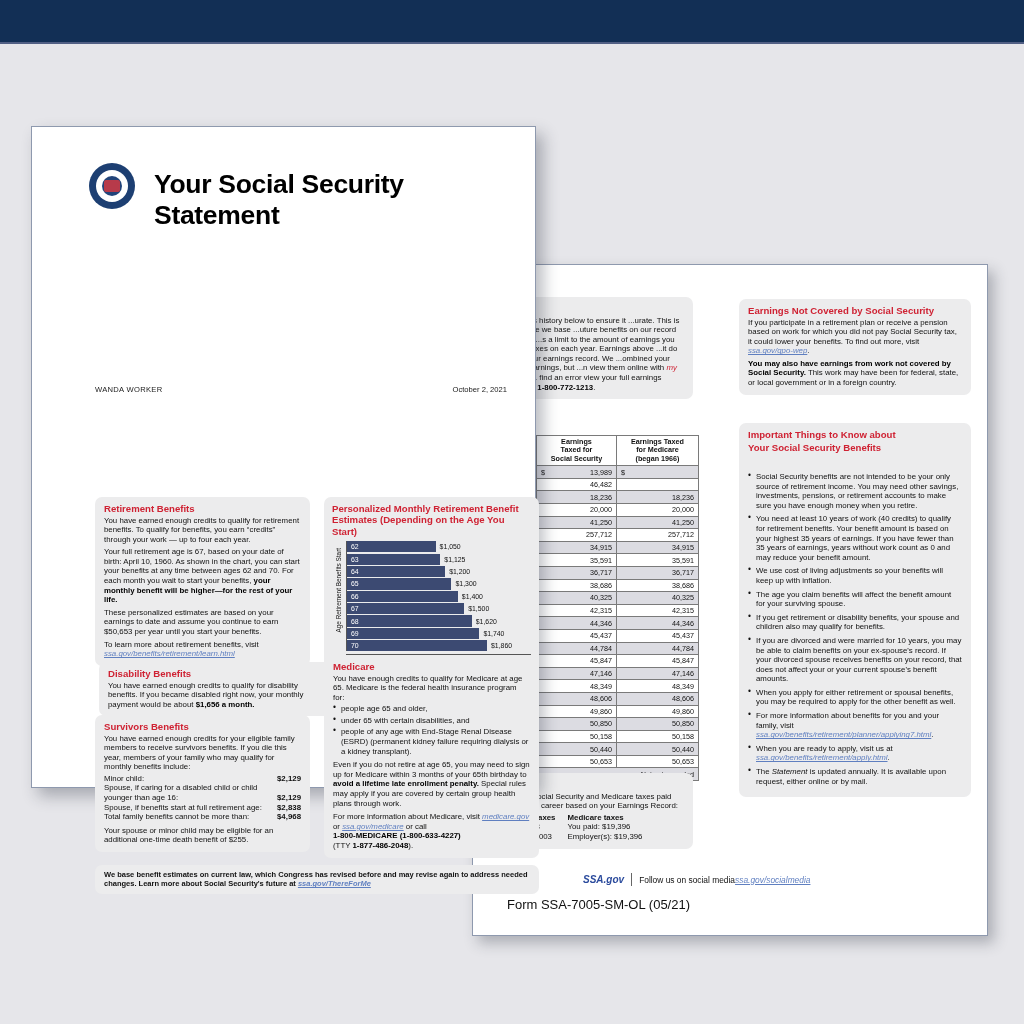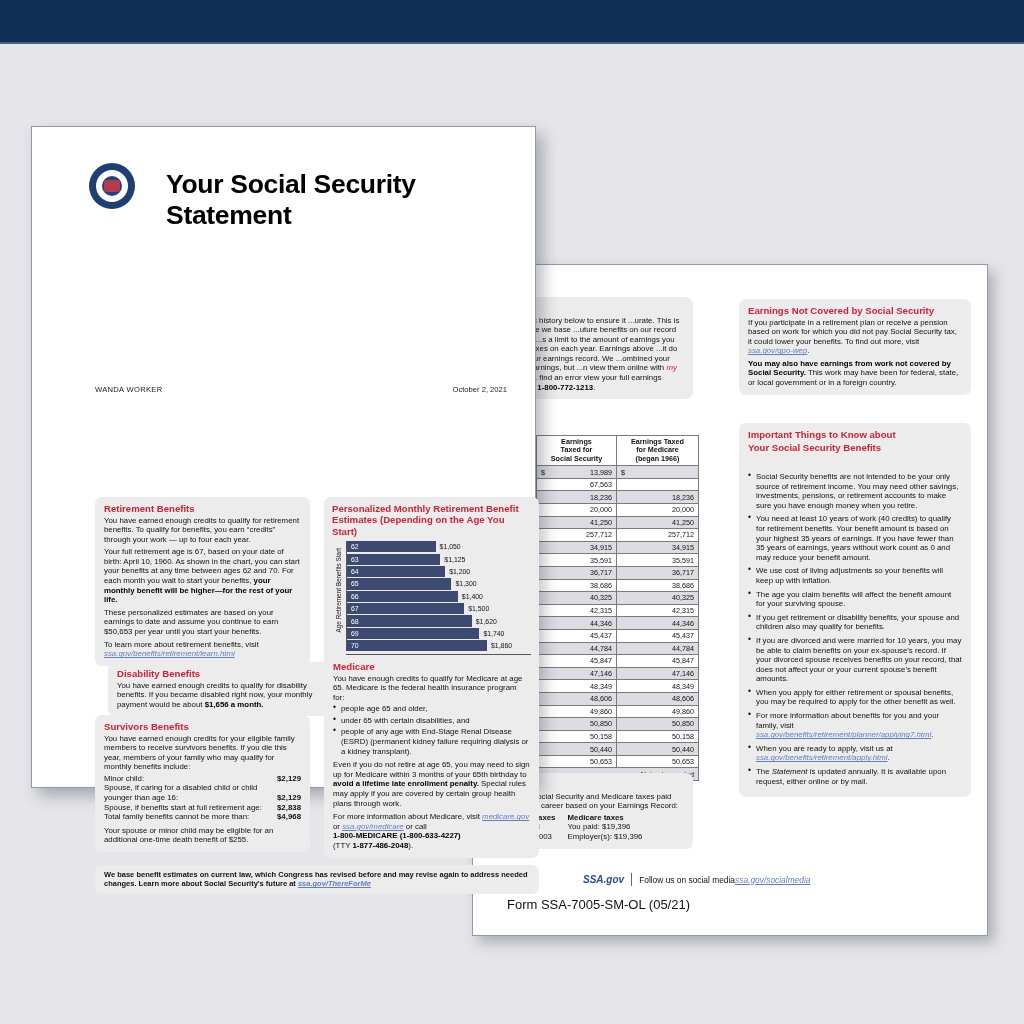--- a/index.html
+++ b/index.html
@@ -25,21 +25,21 @@
         background:#1d3f72;display:block;}
   .seal:after{content:"";position:absolute;left:7px;top:7px;width:32px;height:32px;
         border-radius:50%;background:#fff;}
   .seal:before{content:"";position:absolute;left:13px;top:13px;width:20px;height:20px;
         border-radius:50%;background:#22447a;z-index:2;}
   .sealtxt{position:absolute;left:57px;top:36px;width:46px;height:46px;border-radius:50%;
         z-index:3;}
   .sealtxt i{position:absolute;left:15px;top:17px;width:16px;height:12px;background:#b73a4a;
         display:block;border-radius:2px;}
   .p1title{position:absolute;left:122px;top:42px;font-size:26.5px;font-weight:bold;
-        letter-spacing:-.3px;color:#000;margin-left:12px;}
+        letter-spacing:-.3px;color:#000;}
   .p1name{position:absolute;left:63px;top:258px;font-size:7.6px;color:#1a1a1a;letter-spacing:.3px;}
   .p1date{position:absolute;right:28px;top:258px;font-size:7.6px;color:#1a1a1a;}
 
   
   .box{position:absolute;background:#ececed;border-radius:7px;box-sizing:border-box;padding:6px 9px 7px 9px;}
   h3.red{margin:0 0 1px 0;color:#cf2233;font-size:9.6px;font-weight:bold;line-height:11.5px;}
   p.body{margin:0;color:#111;font-size:7.85px;line-height:9.6px;text-align:left;}
   p.body + p.body{margin-top:3px;}
   .lnk{color:#5f7fc0;text-decoration:underline;font-style:italic;}
   b.bk{font-weight:bold;color:#000;}
@@ -119,21 +119,21 @@
         <tbody>
           <tr>
             <td class="yr">-1950</td>
             <td><span style="float:left">$</span>13,989</td>
             <td>
               <span style="float:left">$</span>
             </td>
           </tr>
           <tr>
             <td class="yr">-1965</td>
-            <td>67,563</td>
+            <td>46,482</td>
             <td></td>
           </tr>
           <tr>
             <td class="yr">-1970</td>
             <td>18,236</td>
             <td>18,236</td>
           </tr>
           <tr>
             <td class="yr">-1980</td>
             <td>20,000</td>
@@ -315,21 +315,21 @@
       <p class="body">You have earned enough credits to qualify for retirement benefits. To qualify for benefits, you earn “credits” through your work — up to four each year.</p>
       <p class="body">
         <span>Your full retirement age is 67, based on your date of birth: April 10, 1960. As shown in the chart, you can start your benefits at any time between ages 62 and 70. For each month you wait to start your benefits, </span><b class="bk">your monthly benefit will be higher—for the rest of your life.</b>
       </p>
       <p class="body">These personalized estimates are based on your earnings to date and assume you continue to earn $50,653 per year until you start your benefits.</p>
       <p class="body">
         <span>To learn more about retirement benefits, visit </span><a class="lnk" href="#">ssa.gov/benefits/retirement/learn.html</a>
       </p>
     </div>
 
-    <div class="box" style="left:76px;top:535px;width:238px;">
+    <div class="box" style="left:67px;top:535px;width:238px;">
       <h3 class="red">Disability Benefits</h3>
       <p class="body">
         <span>You have earned enough credits to qualify for disability benefits. If you became disabled right now, your monthly payment would be about </span><b class="bk">$1,656 a month.</b>
       </p>
     </div>
 
     <div class="box" style="left:63px;top:588px;width:215px;">
       <h3 class="red">Survivors Benefits</h3>
       <p class="body">You have earned enough credits for your eligible family members to receive survivors benefits. If you die this year, members of your family who may qualify for monthly benefits include:</p>
       <div id="survRows" style="margin-top:2px;">

